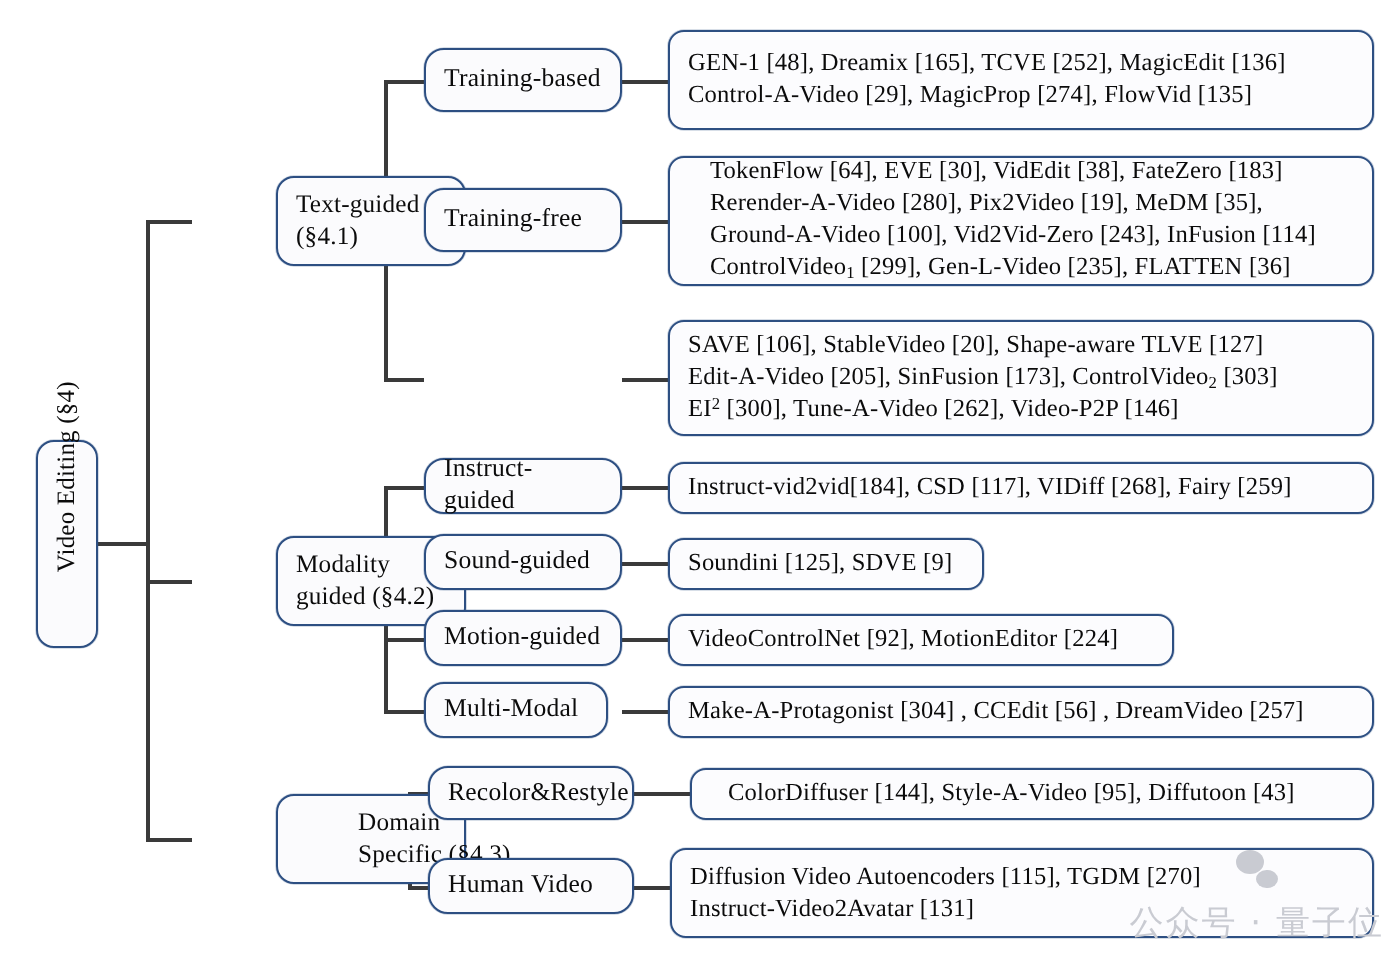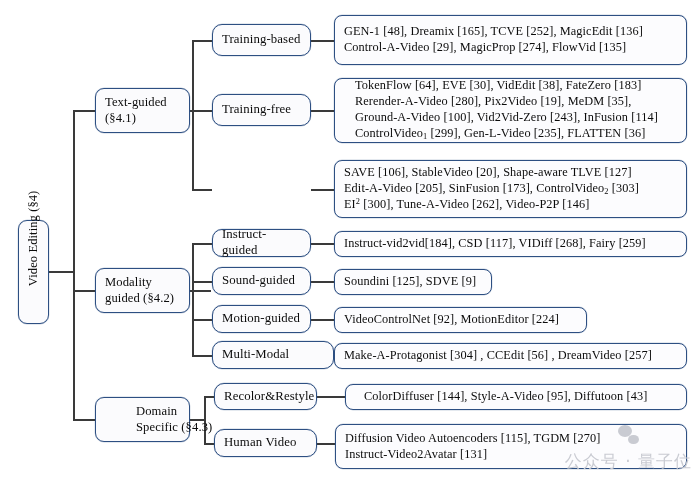--- a/index.html
+++ b/index.html
@@ -54,20 +54,21 @@
     transform: rotate(-90deg);
     transform-origin: center center;
     white-space: nowrap;
     font-size: 12.5px;
   }
 
   
   .node.lvl1 {
     font-size: 12.6px;
     padding: 4px 9px;
+    margin-left: 43px;
   }
   
   .node.lvl2 {
     font-size: 12.8px;
     padding: 3px 9px;
     border-radius: 10px;
   }
   
   .node.leaf {
     font-size: 12.3px;
@@ -178,21 +179,21 @@
   </div>
 
   <div class="node lvl2" style="left:212px; top:267px; width:99px; height:28px;">
     <span class="txt">Sound-guided</span>
   </div>
 
   <div class="node lvl2" style="left:212px; top:305px; width:99px; height:28px;">
     <span class="txt">Motion-guided</span>
   </div>
 
-  <div class="node lvl2" style="left:212px; top:341px; width:122px; height:28px;">
+  <div class="node lvl2" style="left:212px; top:341px; width:92px; height:28px;">
     <span class="txt">Multi-Modal</span>
   </div>
 
   <div class="node lvl2" style="left:214px; top:383px; width:103px; height:27px;">
     <span class="txt">Recolor&amp;Restyle</span>
   </div>
 
   <div class="node lvl2" style="left:214px; top:429px; width:103px; height:28px;">
     <span class="txt">Human&nbsp;Video</span>
   </div>

